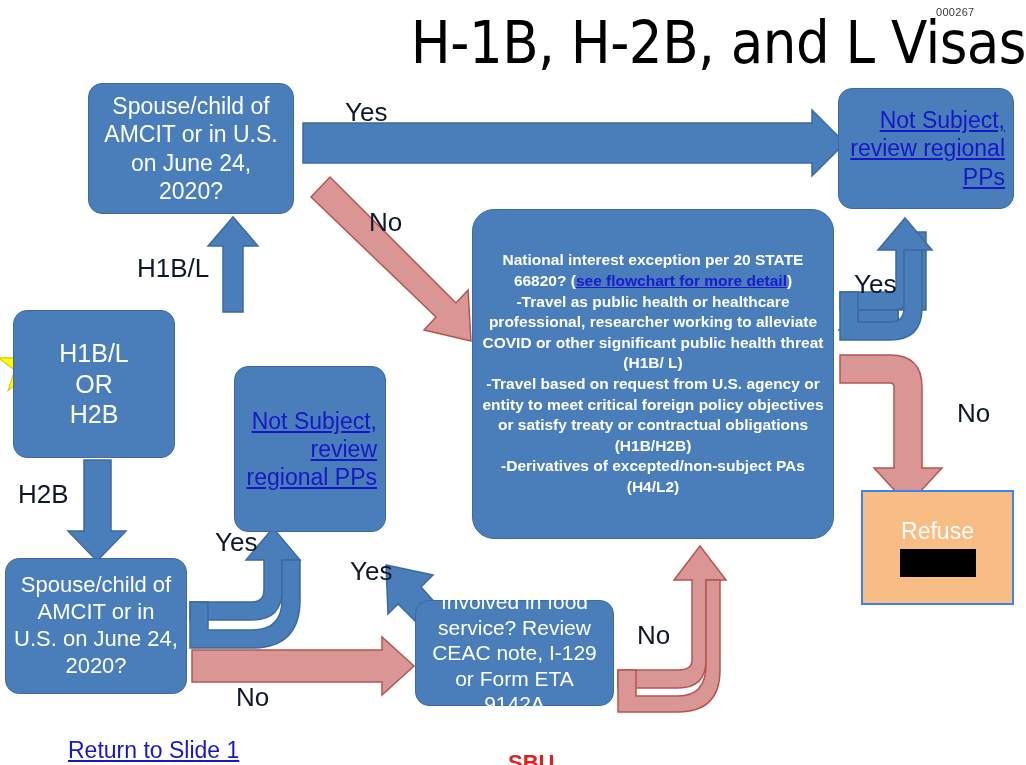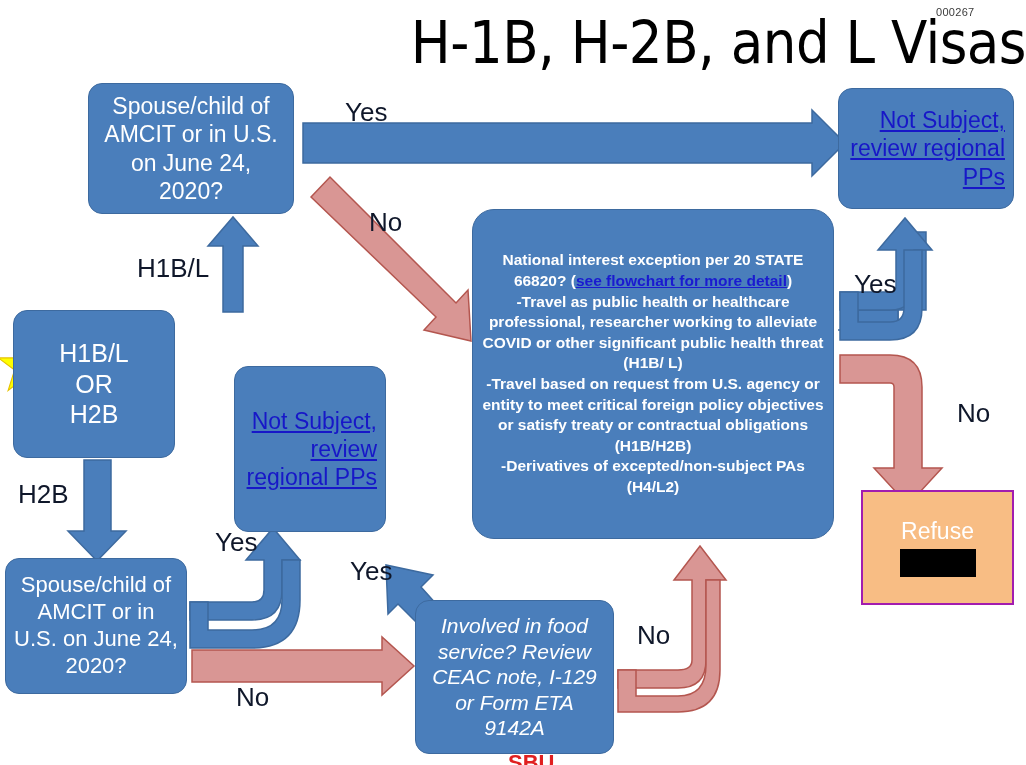--- a/index.html
+++ b/index.html
@@ -92,28 +92,27 @@
     line-height: 1.33;
     border-radius: 22px;
     text-align: center;
   }
   #node-nie .nie-link {
     color: #1a1ad0;
     text-decoration: underline;
     font-weight: bold;
   }
   #node-food {
-    left: 415px; top: 600px; width: 199px; height: 154px;
+    left: 415px; top: 600px; width: 199px; height: 106px;
     font-size: 21px;
-    font-style: italic;
   }
   #node-refuse {
     left: 861px; top: 490px; width: 153px; height: 115px;
     background: #f8bd84;
-    border: 2px solid #a21caf;
+    border: 2px solid #3b82f6;
     border-radius: 0;
     color: #ffffff;
     font-size: 23px;
     flex-direction: column;
     line-height: 1.18;
   }
   #redaction-bar {
     width: 76px; height: 28px;
     background: #000000;
     margin-top: 4px;
@@ -255,15 +254,16 @@
   <div class="abs edge-label" id="lbl-no-diag">No</div>
   <div class="abs edge-label" id="lbl-h1bl">H1B/L</div>
   <div class="abs edge-label" id="lbl-h2b">H2B</div>
   <div class="abs edge-label" id="lbl-yes-right">Yes</div>
   <div class="abs edge-label" id="lbl-no-right">No</div>
   <div class="abs edge-label" id="lbl-yes-midleft">Yes</div>
   <div class="abs edge-label" id="lbl-yes-midmid">Yes</div>
   <div class="abs edge-label" id="lbl-no-bottom">No</div>
   <div class="abs edge-label" id="lbl-no-foodup">No</div>
 
+  <div class="abs" id="return-link">Return to Slide 1</div>
   <div class="abs" id="sbu-mark">SBU</div>
 
 </div>
 
 </body></html>

